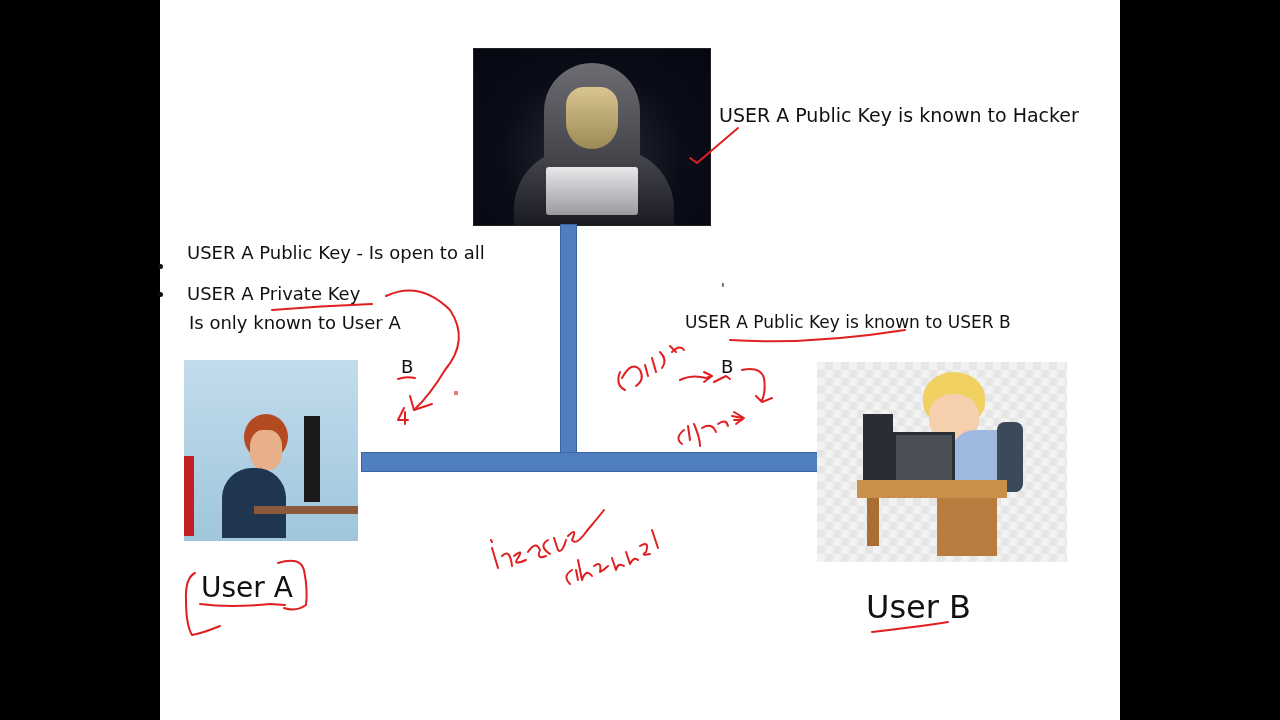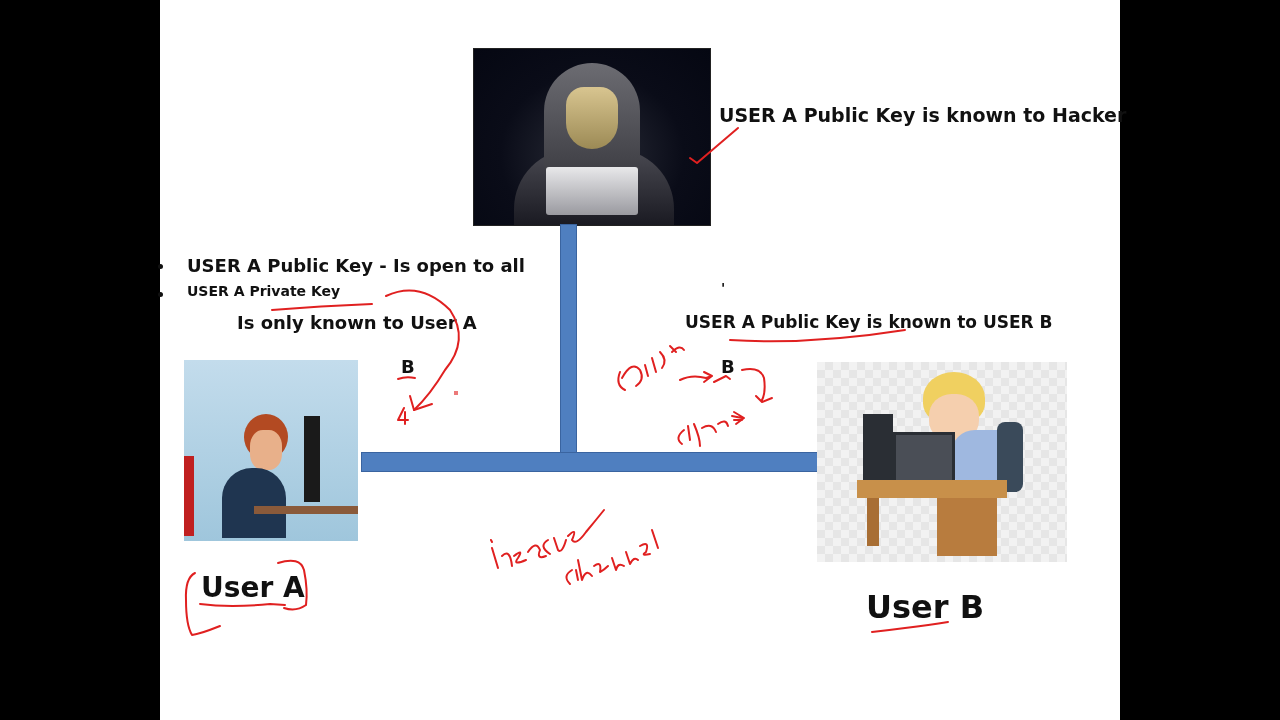--- a/index.html
+++ b/index.html
@@ -1,18 +1,18 @@
 <!DOCTYPE html>
 <html><head>
 <meta charset="utf-8">
 <style>
   html, body { margin:0; padding:0; }
   body { width:1280px; height:720px; background:#000; position:relative; overflow:hidden; font-family:"Liberation Sans", sans-serif; }
   .slide { position:absolute; left:160px; top:0; width:960px; height:720px; background:#fff; }
-  .txt { position:absolute; font-family:"DejaVu Sans", sans-serif; font-weight:bold; color:#111; white-space:nowrap; }
+  .txt { position:absolute; font-family:"DejaVu Sans", sans-serif; font-weight:normal; color:#111; white-space:nowrap; }
   .hacker-img { position:absolute; left:473px; top:48px; width:236px; height:176px; background:radial-gradient(ellipse at 50% 60%, #2a2d38 0%, #0a0c18 55%, #050712 100%); border:1px solid #222; }
   .hood { position:absolute; left:70px; top:14px; width:96px; height:120px; border-radius:48px 48px 20px 20px; background:linear-gradient(#6c6c72,#3a3a40); }
   .mask { position:absolute; left:92px; top:38px; width:52px; height:62px; border-radius:18px 18px 26px 26px; background:linear-gradient(#d8c590,#9c8a55); }
   .body-h { position:absolute; left:40px; top:100px; width:160px; height:76px; border-radius:60px 60px 0 0; background:linear-gradient(#4a4a52,#1a1a22); }
   .laptop { position:absolute; left:72px; top:118px; width:92px; height:48px; background:linear-gradient(#e8e8ea,#9a9aa0); border-radius:3px; }
   .pipe-v { position:absolute; left:560px; top:224px; width:17px; height:238px; background:#4f7fc0; border:1px solid #3a64a0; box-sizing:border-box; }
   .pipe-h { position:absolute; left:361px; top:452px; width:457px; height:20px; background:#4f7fc0; border:1px solid #3a64a0; box-sizing:border-box; }
   .usera-img { position:absolute; left:184px; top:360px; width:174px; height:181px; background:linear-gradient(#c3dcec,#9fc6dc); overflow:hidden; }
   .userb-img { position:absolute; left:817px; top:362px; width:250px; height:200px; background-color:#f2f2f2; background-image:linear-gradient(45deg,#e6e6e6 25%,transparent 25%,transparent 75%,#e6e6e6 75%),linear-gradient(45deg,#e6e6e6 25%,transparent 25%,transparent 75%,#e6e6e6 75%); background-size:16px 16px; background-position:0 0,8px 8px; overflow:hidden; }
   .bullet { position:absolute; width:5px; height:5px; background:#111; border-radius:50%; }
@@ -30,23 +30,23 @@
   <div class="laptop"></div>
 </div>
 
 <div class="txt" style="left:719px;top:104px;font-size:19px;">USER A Public Key is known to Hacker</div>
 
 <div class="pipe-v"></div>
 <div class="pipe-h"></div>
 
 <div class="bullet" style="left:158px;top:264px;"></div>
 <div class="bullet" style="left:158px;top:292px;"></div>
-<div class="txt" style="left:187px;top:255px;font-size:18px;">USER A Public Key   - Is open to all</div>
-<div class="txt" style="left:187px;top:283px;font-size:14px;text-align:right;">USER A Private Key</div>
-<div class="txt" style="left:189px;top:312px;font-size:18px;margin-left:48px;">Is only known to User  A</div>
+<div class="txt" style="left:187px;top:242px;font-size:18px;">USER A Public Key   - Is open to all</div>
+<div class="txt" style="left:187px;top:283px;font-size:18px;text-align:right;">USER A Private Key</div>
+<div class="txt" style="left:189px;top:312px;font-size:18px;">Is only known to User  A</div>
 
 <div class="txt" style="left:721px;top:280px;font-size:14px;">'</div>
 <div class="txt" style="left:685px;top:312px;font-size:17px;">USER A Public Key is known to USER B</div>
 
 <div class="txt" style="left:401px;top:356px;font-size:18px;">B</div>
 <div class="txt" style="left:721px;top:356px;font-size:18px;">B</div>
 
 <div class="usera-img">
   <div style="position:absolute;left:60px;top:54px;width:44px;height:46px;border-radius:50%;background:#b34a22;"></div>
   <div style="position:absolute;left:66px;top:70px;width:32px;height:40px;border-radius:40%;background:#e8b08a;"></div>

